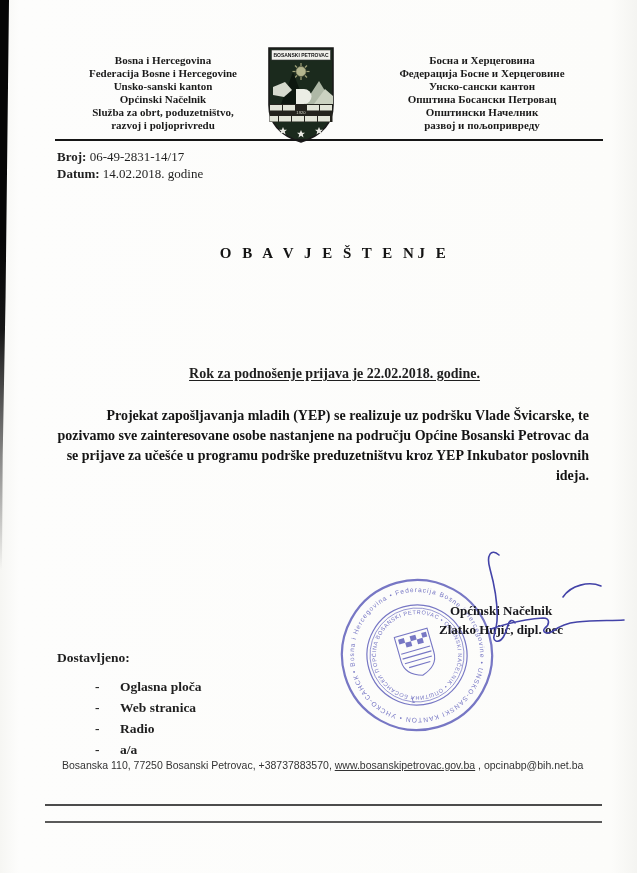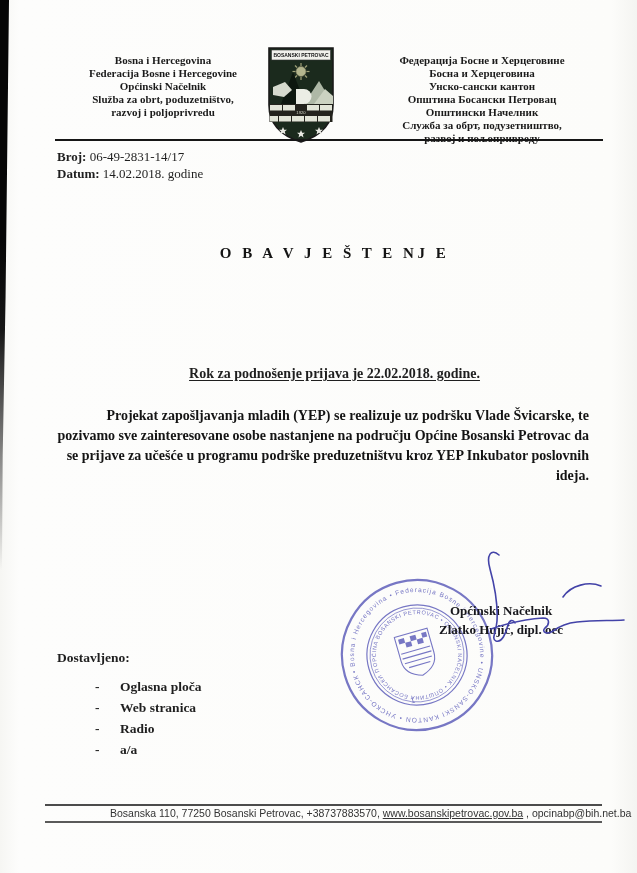--- a/index.html
+++ b/index.html
@@ -28,33 +28,34 @@
   .para2{top:406px;line-height:20px;text-align:right;}
   .stamp{position:absolute;left:338px;top:576px;opacity:.88;}
   .sign-block{position:absolute;left:420px;top:601px;width:162px;text-align:center;font-weight:bold;font-size:13px;line-height:19px;color:#17171c;}
   .sign-strokes{position:absolute;left:395px;top:545px;}
   .dist-label{position:absolute;left:57px;top:650px;font-weight:bold;font-size:13.5px;}
   .dist-list{position:absolute;left:95px;top:676px;font-weight:bold;font-size:13.5px;line-height:21px;}
   .dist-item{display:flex;}
   .dist-dash{width:25px;}
   .foot-rule-a{position:absolute;left:45px;top:804px;width:557px;height:2px;background:#4c4c4c;}
   .foot-rule-b{position:absolute;left:45px;top:821px;width:557px;height:1.5px;background:#5a5a5a;}
-  .foot-text{position:absolute;left:62px;top:807px;font-family:"Liberation Sans",sans-serif;font-size:10.5px;color:#333;white-space:nowrap;margin-left:48px;}
+  .foot-text{position:absolute;left:62px;top:759px;font-family:"Liberation Sans",sans-serif;font-size:10.5px;color:#333;white-space:nowrap;}
   .foot-text .url{text-decoration:underline;}
 </style>
 </head>
 <body>
 
 <div id="page">
 
   <div class="scan-bar"></div>
 
   <div class="hdr-col hdr-left">
     <div>Bosna i Hercegovina</div>
     <div>Federacija Bosne i Hercegovine</div>
+    <div>Unsko-sanski kanton</div>
     <div>Općinski Načelnik</div>
     <div>Služba za obrt, poduzetništvo,</div>
     <div>razvoj i poljoprivredu</div>
   </div>
 
   <div class="emblem">
     <svg width="70" height="100" viewBox="0 0 70 100">
       <path d="M3,3 H67 V60 Q67,87 35,97 Q3,87 3,60 Z" fill="#1b2a1d" stroke="#1a1a1a" stroke-width="1.6"></path>
       <rect x="5.5" y="5" width="59" height="10" fill="#f1f1ec" stroke="#333" stroke-width="0.6"></rect>
       <text x="35" y="12.3" text-anchor="middle" font-family="Liberation Sans, sans-serif" font-size="5" font-weight="bold" fill="#161616">BOSANSKI PETROVAC</text>
@@ -97,26 +98,25 @@
             <polygon points="0,-4 1.2,-1.2 4,-1.2 1.8,0.6 2.5,3.4 0,1.7 -2.5,3.4 -1.8,0.6 -4,-1.2 -1.2,-1.2"></polygon>
           </g>
         <g transform="translate(53,86)">
             <polygon points="0,-4 1.2,-1.2 4,-1.2 1.8,0.6 2.5,3.4 0,1.7 -2.5,3.4 -1.8,0.6 -4,-1.2 -1.2,-1.2"></polygon>
           </g>
       </g>
     </svg>
   </div>
 
   <div class="hdr-col hdr-right">
+    <div>Босна и Херцеговина</div>
     <div>Федерација Босне и Херцеговине</div>
-    <div>Босна и Херцеговина</div>
     <div>Унско-сански кантон</div>
     <div>Општина Босански Петровац</div>
     <div>Општински Начелник</div>
-    <div>Служба за обрт, подузетништво,</div>
     <div>развој и пољопривреду</div>
   </div>
 
   <div class="hdr-rule"></div>
 
   <div class="meta">
     <div>
       <b>Broj:</b>
       <span>06-49-2831-14/17</span>
     </div>

